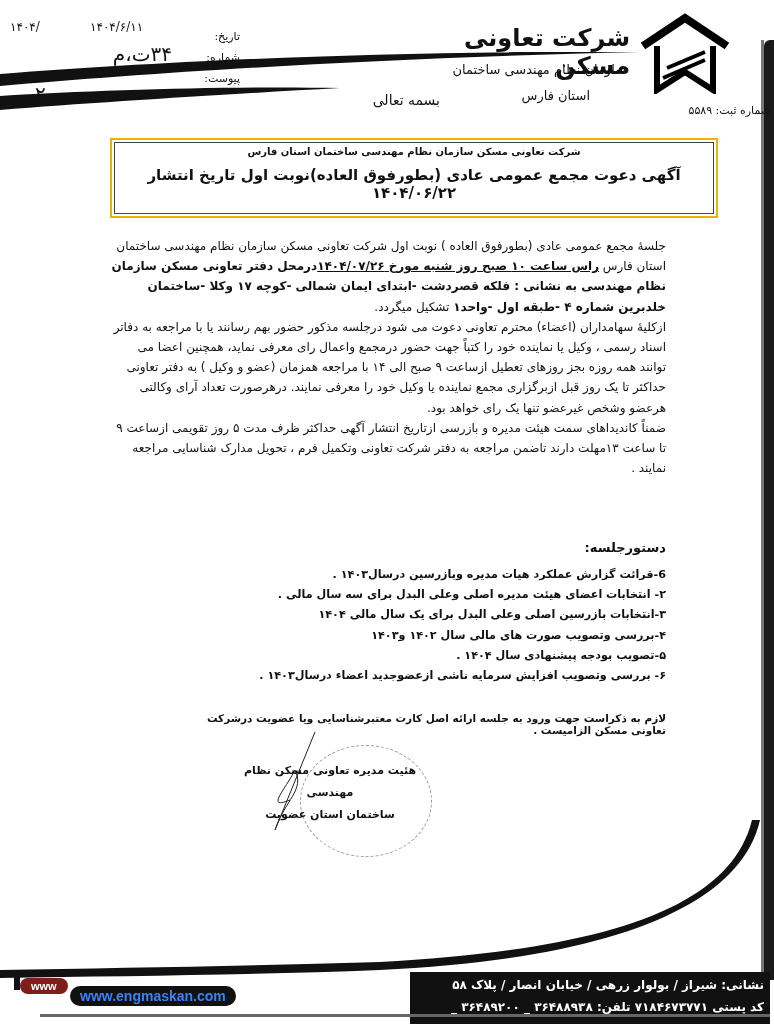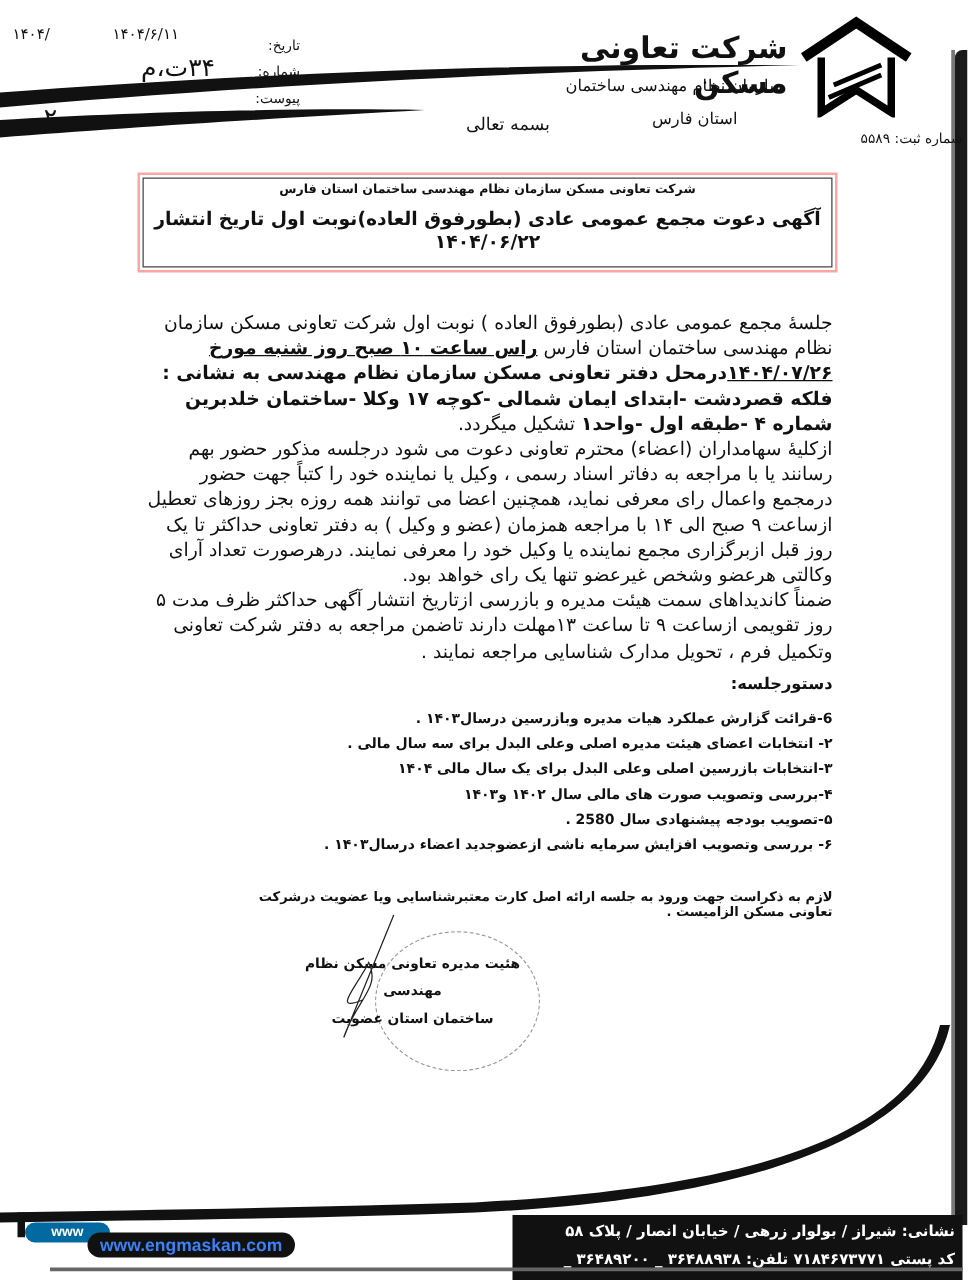--- a/index.html
+++ b/index.html
@@ -26,42 +26,42 @@
 
   .meta-labels { left:190px; top:26px; width:50px; font-size:11px; line-height:21px; }
   .hand-date { left:90px; top:20px; width:80px; font-size:12px; font-family:"DejaVu Serif", serif; }
   .hand-year { left:10px; top:20px; width:40px; font-size:12px; font-family:"DejaVu Serif", serif; }
   .hand-num { left:92px; top:42px; width:80px; font-size:20px; font-family:"DejaVu Serif", serif; }
   .hand-num2 { left:35px; top:42px; width:30px; font-size:20px; font-family:"DejaVu Serif", serif;margin-top:40px; }
 
   
   .title-box {
     position:absolute; left:110px; top:138px; width:556px; height:76px;
-    border:2px solid #fca5a5; box-shadow: inset 0 0 0 2px #fff, inset 0 0 0 3px #444;
+    border:2px solid #eab308; box-shadow: inset 0 0 0 2px #fff, inset 0 0 0 3px #444; padding-left: 48px;
   }
   .box-sub { position:absolute; top:6px; left:0; right:0; text-align:center; font-size:10px; font-weight:bold; direction:rtl; }
   .box-title { position:absolute; top:26px; left:0; right:0; text-align:center; font-size:15px; font-weight:bold; direction:rtl; }
 
   
-  .body-text { left:110px; top:248px; width:556px; font-size:15px; line-height:20.2px; }
+  .body-text { left:110px; top:236px; width:556px; font-size:12px; line-height:20.2px; }
   .body-text p { margin:0; }
   .u { text-decoration:underline; }
   .b { font-weight:bold; }
 
   .agenda-title { left:560px; top:540px; width:106px; font-size:13px; font-weight:bold; }
   .agenda { left:200px; top:565px; width:466px; font-size:11.2px; line-height:20.2px; font-weight:bold; }
   .agenda div { white-space:nowrap; }
   .note { left:180px; top:712px; width:486px; font-size:10.5px; font-weight:bold; }
 
   .sign { left:240px; top:760px; width:180px; font-size:11px; font-weight:bold; line-height:22px; text-align:center; }
   .stamp { position:absolute; left:300px; top:745px; width:130px; height:110px; border:1px dashed #999; border-radius:50%; }
 
   
   .swoosh-bottom { position:absolute; left:0; top:820px; width:774px; height:170px; }
-  .www-tab { position:absolute; left:20px; top:978px; background:#0369a1; color:#fff; font-size:11px; font-weight:bold; padding:2px 21px; border-radius:8px; font-family:"Liberation Sans", sans-serif; }
+  .www-tab { position:absolute; left:20px; top:978px; background:#7f1d1d; color:#fff; font-size:11px; font-weight:bold; padding:2px 11px; border-radius:8px; font-family:"Liberation Sans", sans-serif; }
   .site { position:absolute; left:70px; top:986px; background:#111; color:#3b82f6; font-size:14px; font-weight:bold; padding:2px 10px; border-radius:10px; font-family:"Liberation Sans", sans-serif; }
   .addr { position:absolute; left:410px; top:972px; width:360px; background:#111; color:#fff; font-size:12px; font-weight:bold; line-height:22px; direction:rtl; text-align:right; padding:2px 6px; box-sizing:border-box; }
   .footer-line { position:absolute; left:40px; top:1014px; width:730px; height:3px; background:#666; }
 </style>
 </head>
 <body>
 
 <div class="right-edge"></div>
 <div class="right-edge2"></div>
 
@@ -101,21 +101,21 @@
   <p>ازکلیهٔ سهامداران (اعضاء) محترم تعاونی دعوت می شود درجلسه مذکور حضور بهم رسانند یا با مراجعه به دفاتر اسناد رسمی ، وکیل یا نماینده خود را کتباً جهت حضور درمجمع واعمال رای معرفی نماید، همچنین اعضا می توانند همه روزه بجز روزهای تعطیل ازساعت ۹ صبح الی ۱۴ با مراجعه همزمان (عضو و وکیل ) به دفتر تعاونی حداکثر تا یک روز قبل ازبرگزاری مجمع نماینده یا وکیل خود را معرفی نمایند. درهرصورت تعداد آرای وکالتی هرعضو وشخص غیرعضو تنها یک رای خواهد بود.</p>
   <p>ضمناً کاندیداهای سمت هیئت مدیره و بازرسی ازتاریخ انتشار آگهی حداکثر ظرف مدت ۵ روز تقویمی ازساعت ۹ تا ساعت ۱۳مهلت دارند تاضمن مراجعه به دفتر شرکت تعاونی وتکمیل فرم ، تحویل مدارک شناسایی مراجعه نمایند .</p>
 </div>
 
 <div class="abs rtl agenda-title">دستورجلسه:</div>
 <div class="abs rtl agenda">
   <div>6-قرائت گزارش عملکرد هیات مدیره وبازرسین درسال۱۴۰۳ .</div>
   <div>۲- انتخابات اعضای هیئت مدیره اصلی وعلی البدل برای سه سال مالی .</div>
   <div>۳-انتخابات بازرسین اصلی وعلی البدل برای یک سال مالی ۱۴۰۴</div>
   <div>۴-بررسی وتصویب صورت های مالی سال ۱۴۰۲ و۱۴۰۳</div>
-  <div>۵-تصویب بودجه پیشنهادی سال 2580 .</div>
+  <div>۵-تصویب بودجه پیشنهادی سال ۱۴۰۴ .</div>
   <div>۶- بررسی وتصویب افزایش سرمایه ناشی ازعضوجدید اعضاء درسال۱۴۰۳ .</div>
 </div>
 <div class="abs rtl note">لازم به ذکراست جهت ورود به جلسه ارائه اصل کارت معتبرشناسایی ویا عضویت درشرکت تعاونی مسکن الزامیست .</div>
 
 <div class="stamp"></div>
 <div class="abs rtl sign">
   <div>هئیت مدیره تعاونی مسکن نظام مهندسی</div>
   <div>ساختمان استان عضویت</div>
 </div>
 <svg class="abs" style="left:255px;top:730px;width:70px;height:110px;" viewBox="0 0 70 110">

